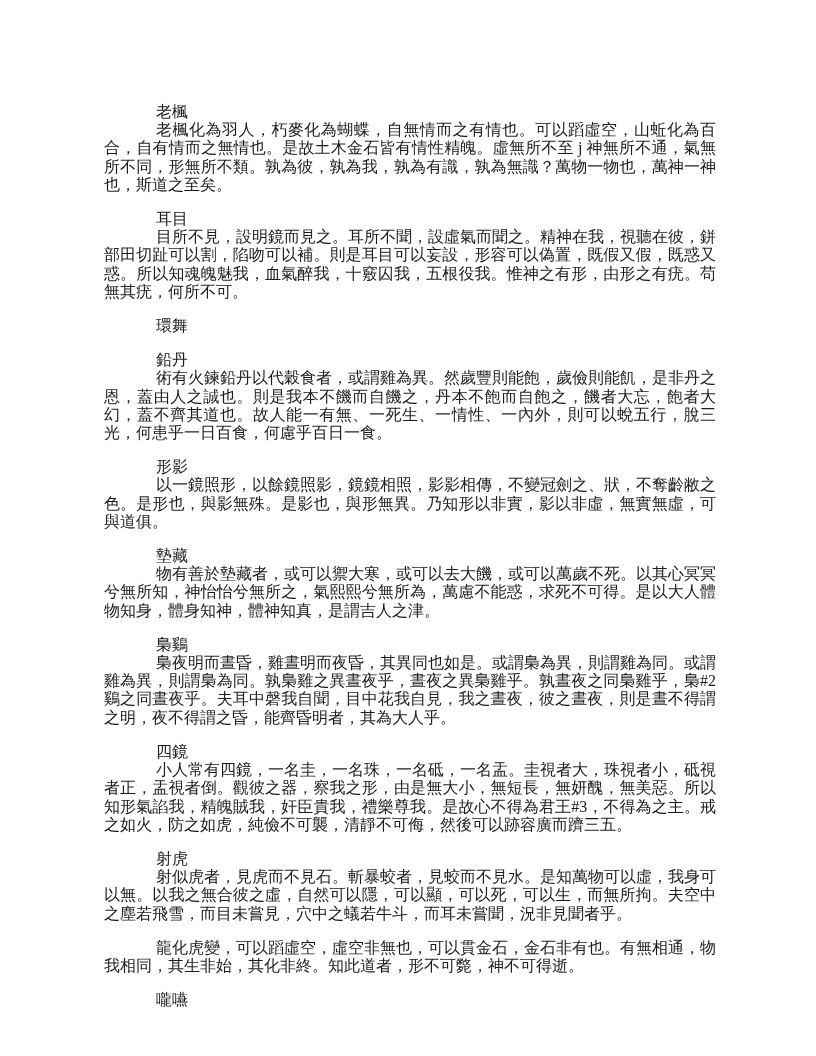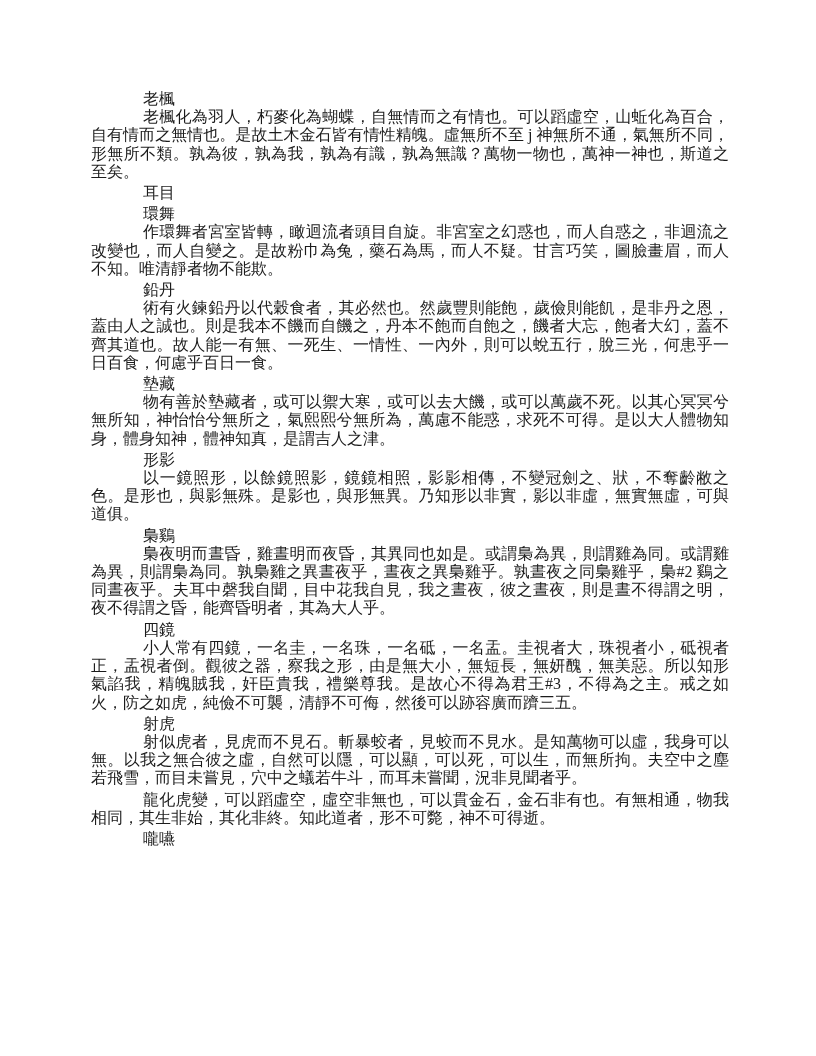--- a/index.html
+++ b/index.html
@@ -4,61 +4,61 @@
 <style>
   html,body{margin:0;padding:0;background:#ffffff;}
   body{
     width:816px;height:1056px;position:relative;overflow:hidden;
     font-family:"Liberation Serif","DejaVu Serif",serif;
   }
   .text-block{
     position:absolute;left:88px;top:87px;width:644px;
     font-size:16px;line-height:18.2px;color:#1b1b1b;
   }
-  .section{margin:3px;padding:0;}
+  .section{margin:16px;padding:0;}
   .sec-title{
     text-indent:52px;white-space:pre-wrap;
   }
   .sec-body{
     text-indent:52px;text-align:justify;text-justify:inter-ideograph;
     word-break:break-all;overflow-wrap:anywhere;
   }
 </style>
 </head>
 <body>
 
 <div class="text-block">
 
   <div class="section">
     <div class="sec-title">老楓</div>
     <div class="sec-body">老楓化為羽人，朽麥化為蝴蝶，自無情而之有情也。可以蹈虛空，山蚯化為百合，自有情而之無情也。是故土木金石皆有情性精魄。虛無所不至 j 神無所不通，氣無所不同，形無所不類。孰為彼，孰為我，孰為有識，孰為無識？萬物一物也，萬神一神也，斯道之至矣。</div>
   </div>
 
   <div class="section">
     <div class="sec-title">耳目</div>
+    <div class="sec-body">目所不見，設明鏡而見之。耳所不聞，設虛氣而聞之。精神在我，視聽在彼，鉼部田切趾可以割，陷吻可以補。則是耳目可以妄設，形容可以偽置，既假又假，既惑又惑。所以知魂魄魅我，血氣醉我，十竅囚我，五根役我。惟神之有形，由形之有疣。苟無其疣，何所不可。</div>
   </div>
 
   <div class="section">
     <div class="sec-title">環舞</div>
-    <div class="sec-body">作環舞者宮室皆轉，瞰迴流者頭目自旋。非宮室之幻惑也，而人自惑之，非迴流之改變也，而人自變之。是故粉巾為兔，藥石為馬，而人不疑。甘言巧笑，圖臉畫眉，而人不知。唯清靜者物不能欺。</div>
   </div>
 
   <div class="section">
     <div class="sec-title">鉛丹</div>
-    <div class="sec-body">術有火鍊鉛丹以代穀食者，其必然也。然歲豐則能飽，歲儉則能飢，是非丹之恩，蓋由人之誠也。則是我本不饑而自饑之，丹本不飽而自飽之，饑者大忘，飽者大幻，蓋不齊其道也。故人能一有無、一死生、一情性、一內外，則可以蛻五行，脫三光，何患乎一日百食，何慮乎百日一食。</div>
+    <div class="sec-body">術有火鍊鉛丹以代穀食者，或謂雞為異。然歲豐則能飽，歲儉則能飢，是非丹之恩，蓋由人之誠也。則是我本不饑而自饑之，丹本不飽而自飽之，饑者大忘，飽者大幻，蓋不齊其道也。故人能一有無、一死生、一情性、一內外，則可以蛻五行，脫三光，何患乎一日百食，何慮乎百日一食。</div>
+  </div>
+
+  <div class="section">
+    <div class="sec-title">形影</div>
+    <div class="sec-body">以一鏡照形，以餘鏡照影，鏡鏡相照，影影相傳，不變冠劍之、狀，不奪齡敝之色。是形也，與影無殊。是影也，與形無異。乃知形以非實，影以非虛，無實無虛，可與道俱。</div>
   </div>
 
   <div class="section">
     <div class="sec-title">墊藏</div>
     <div class="sec-body">物有善於墊藏者，或可以禦大寒，或可以去大饑，或可以萬歲不死。以其心冥冥兮無所知，神怡怡兮無所之，氣熙熙兮無所為，萬慮不能惑，求死不可得。是以大人體物知身，體身知神，體神知真，是謂吉人之津。</div>
-  </div>
-
-  <div class="section">
-    <div class="sec-title">形影</div>
-    <div class="sec-body">以一鏡照形，以餘鏡照影，鏡鏡相照，影影相傳，不變冠劍之、狀，不奪齡敝之色。是形也，與影無殊。是影也，與形無異。乃知形以非實，影以非虛，無實無虛，可與道俱。</div>
   </div>
 
   <div class="section">
     <div class="sec-title">梟鷄</div>
     <div class="sec-body">梟夜明而晝昏，雞晝明而夜昏，其異同也如是。或謂梟為異，則謂雞為同。或謂雞為異，則謂梟為同。孰梟雞之異晝夜乎，晝夜之異梟雞乎。孰晝夜之同梟雞乎，梟#2 鷄之同晝夜乎。夫耳中磬我自聞，目中花我自見，我之晝夜，彼之晝夜，則是晝不得謂之明，夜不得謂之昏，能齊昏明者，其為大人乎。</div>
   </div>
 
   <div class="section">
     <div class="sec-title">四鏡</div>
     <div class="sec-body">小人常有四鏡，一名圭，一名珠，一名砥，一名盂。圭視者大，珠視者小，砥視者正，盂視者倒。觀彼之器，察我之形，由是無大小，無短長，無妍醜，無美惡。所以知形氣諂我，精魄賊我，奸臣貴我，禮樂尊我。是故心不得為君王#3，不得為之主。戒之如火，防之如虎，純儉不可襲，清靜不可侮，然後可以跡容廣而躋三五。</div>

